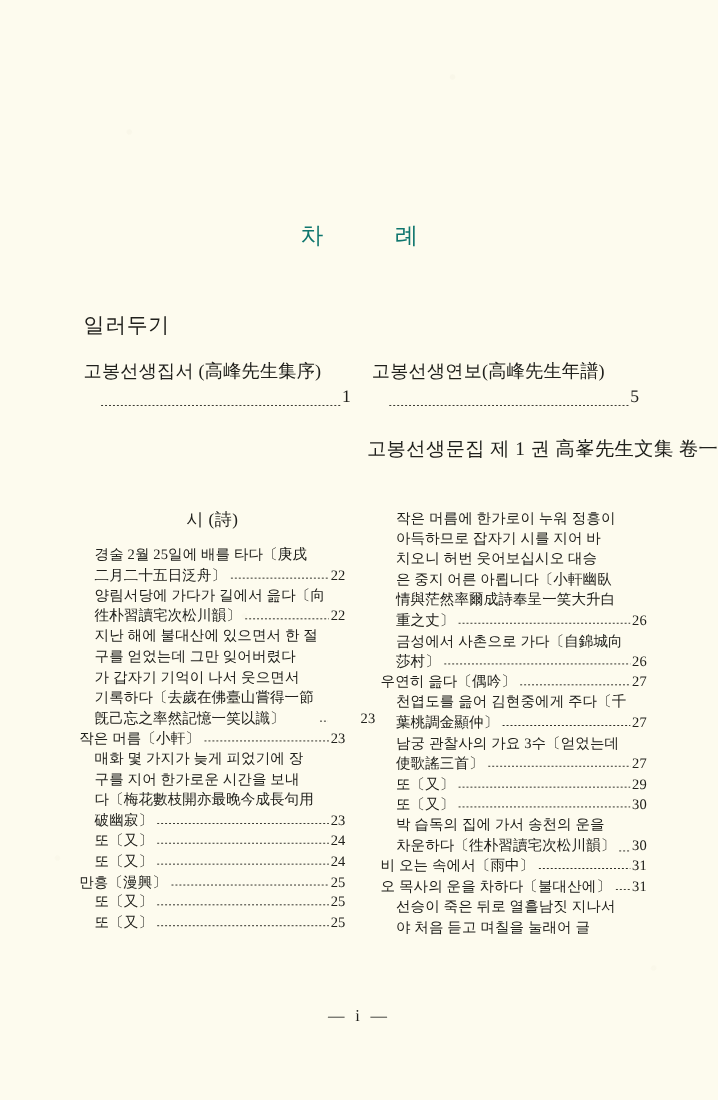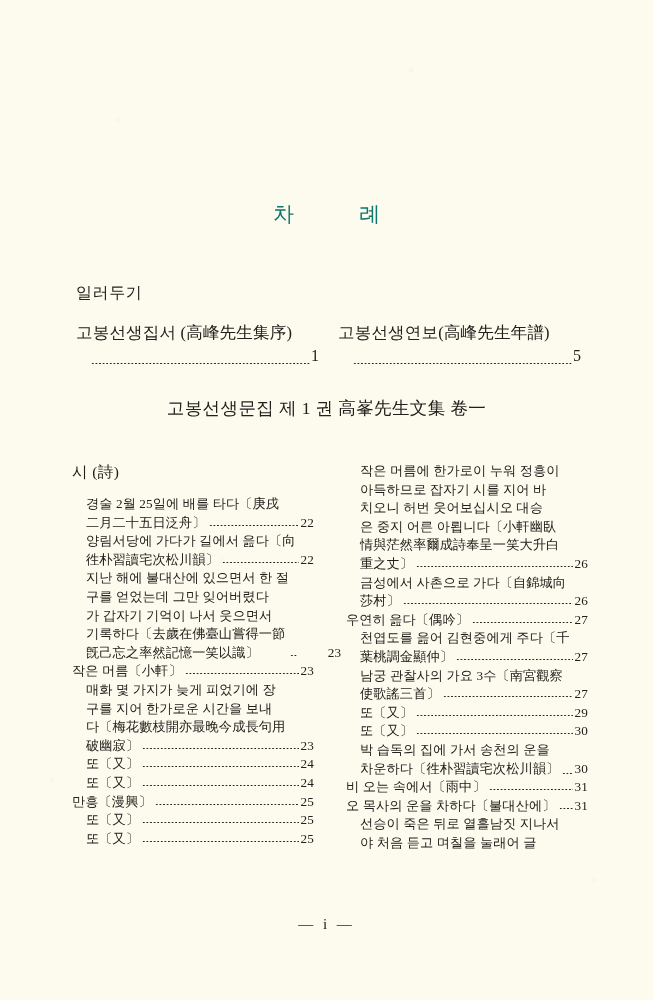--- a/index.html
+++ b/index.html
@@ -45,21 +45,21 @@
     color: #0f766e;
   }
 
   .front-matter {
     position: absolute;
     top: 283px;
     left: 76px;
     width: 505px;
   }
   .foreword {
-    font-size: 16px;
+    font-size: 19px;
     letter-spacing: 0.6px;
     margin-bottom: 18px;
   }
   .front-row {
     display: flex;
     justify-content: space-between;
     align-items: center;
   }
   .front-entry {
     width: 243px;
@@ -74,41 +74,42 @@
     align-items: flex-end;
     margin-top: 3px;
     padding-left: 12px;
   }
 
   .volume-head {
     position: absolute;
     top: 396px;
     left: 0;
     width: 653px;
-    text-align: center;
+    text-align: right;
     font-size: 17.5px;
     letter-spacing: 0.4px;
   }
 
   .columns {
     position: absolute;
     top: 462px;
     left: 72px;
     width: 516px;
     display: flex;
     justify-content: space-between;
   }
   .col {
     width: 242px;
   }
 
   .section-head {
     font-size: 15.5px;
     letter-spacing: 0.4px;
     margin-bottom: 12px;
+    text-align: center;
   }
 
   .entry {
     font-size: 13.2px;
     line-height: 18.6px;
     letter-spacing: 0.1px;
     margin-bottom: 0px;
   }
   .entry .line {
     white-space: nowrap;
@@ -293,21 +294,21 @@
           </div>
           <div class="entry">
             <div class="line ind">천엽도를 읊어 김현중에게 주다〔千</div>
             <div class="lead-line" style="padding-left: 14px;">
               <span class="txt">葉桃調金顯仲〕</span>
               <span class="dots"></span>
               <span class="pg">27</span>
             </div>
           </div>
           <div class="entry">
-            <div class="line ind">남궁 관찰사의 가요 3수〔南宮觀察</div>
+            <div class="line ind">남궁 관찰사의 가요 3수〔얻었는데</div>
             <div class="lead-line" style="padding-left: 14px;">
               <span class="txt">使歌謠三首〕</span>
               <span class="dots"></span>
               <span class="pg">27</span>
             </div>
           </div>
           <div class="entry">
             <div class="lead-line" style="padding-left: 14px;">
               <span class="txt">또〔又〕</span>
               <span class="dots"></span>

